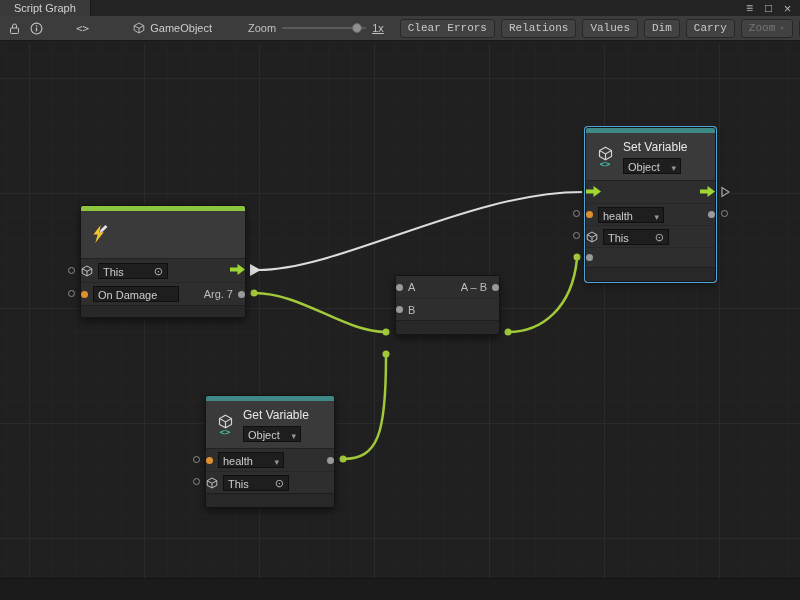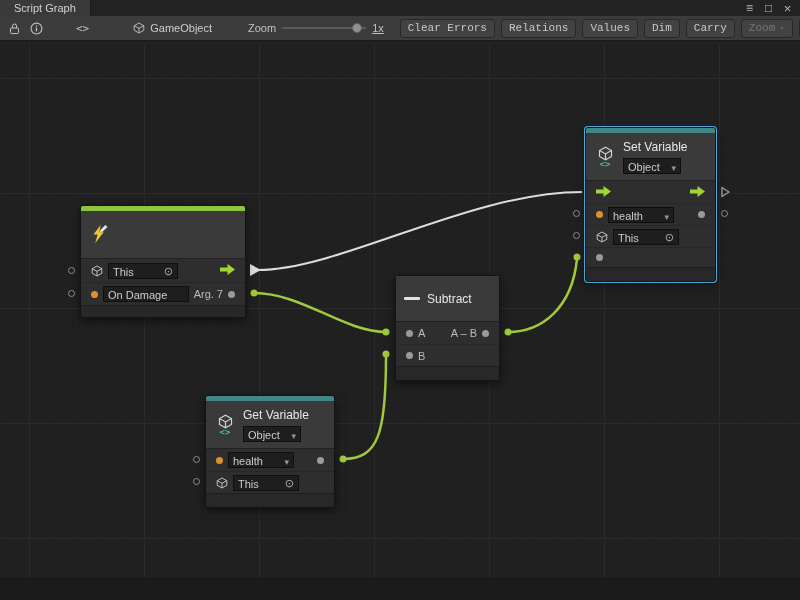--- a/index.html
+++ b/index.html
@@ -57,21 +57,21 @@
   .node.selected{box-shadow:0 0 0 1px #4fa8d8,0 3px 8px rgba(0,0,0,.5);}
   .accent{height:5px;border-radius:2px 2px 0 0;}
   .accent.green{background:#8cc63f;}
   .accent.teal{background:#3e8987;}
   .nhead{display:flex;align-items:center;gap:7px;padding:6px 8px;background:#3a3a3a;
     border-bottom:1px solid #222;min-height:48px;}
   .nhead.plain{min-height:46px;}
   .ntitle{font-size:12px;color:#e8e8e8;}
   .nsub{display:flex;align-items:center;gap:6px;margin-top:4px;color:#c8c8c8;}
   .nbody{background:#2e2e2e;}
-  .row{height:22px;display:flex;align-items:center;justify-content:space-between;padding:0 10px;}
+  .row{height:22px;display:flex;align-items:center;justify-content:space-between;padding:0 0;}
   .row.tall{height:23px;}
   .row.short{height:20px;justify-content:flex-start;}
   .row + .row{border-top:1px solid #272727;}
   .lgroup,.rgroup{display:flex;align-items:center;gap:5px;}
   .nfoot{height:12px;background:#282828;border-top:1px solid #1e1e1e;border-radius:0 0 2px 2px;}
   .nfoot.tall{height:14px;}
 
   .dd{background:#1e1e1e;border:1px solid #0f0f0f;border-radius:0;height:16px;
     display:flex;align-items:flex-end;justify-content:space-between;gap:4px;padding:0 4px;
     color:#cccccc;font-size:11px;}
@@ -284,24 +284,20 @@
       <div class="nfoot tall"></div>
       <span class="mk" style="left:-13px;top:82px;"></span>
       <span class="mk" style="left:-13px;top:104px;"></span>
       <svg class="mk-tri" style="right:-15px;top:58px;" width="9" height="12" viewBox="0 0 9 12">
           <path d="M1 1.5v9L8 6z" fill="none" stroke="#a8a8a8" stroke-width="1.2"></path>
         </svg>
       <span class="mk" style="right:-13px;top:82px;"></span>
     </div>
 
     <div class="node" style="left:395px;top:231px;width:105px;">
-      <div class="nhead plain">
-        <span class="minus-icon"></span>
-        <div class="ntitle">Subtract</div>
-      </div>
       <div class="nbody">
         <div class="row">
           <span class="lgroup">
             <span class="dot"></span>
             <span class="plabel">A</span>
           </span>
           <span class="rgroup">
             <span class="plabel">A – B</span>
             <span class="dot"></span>
           </span>

